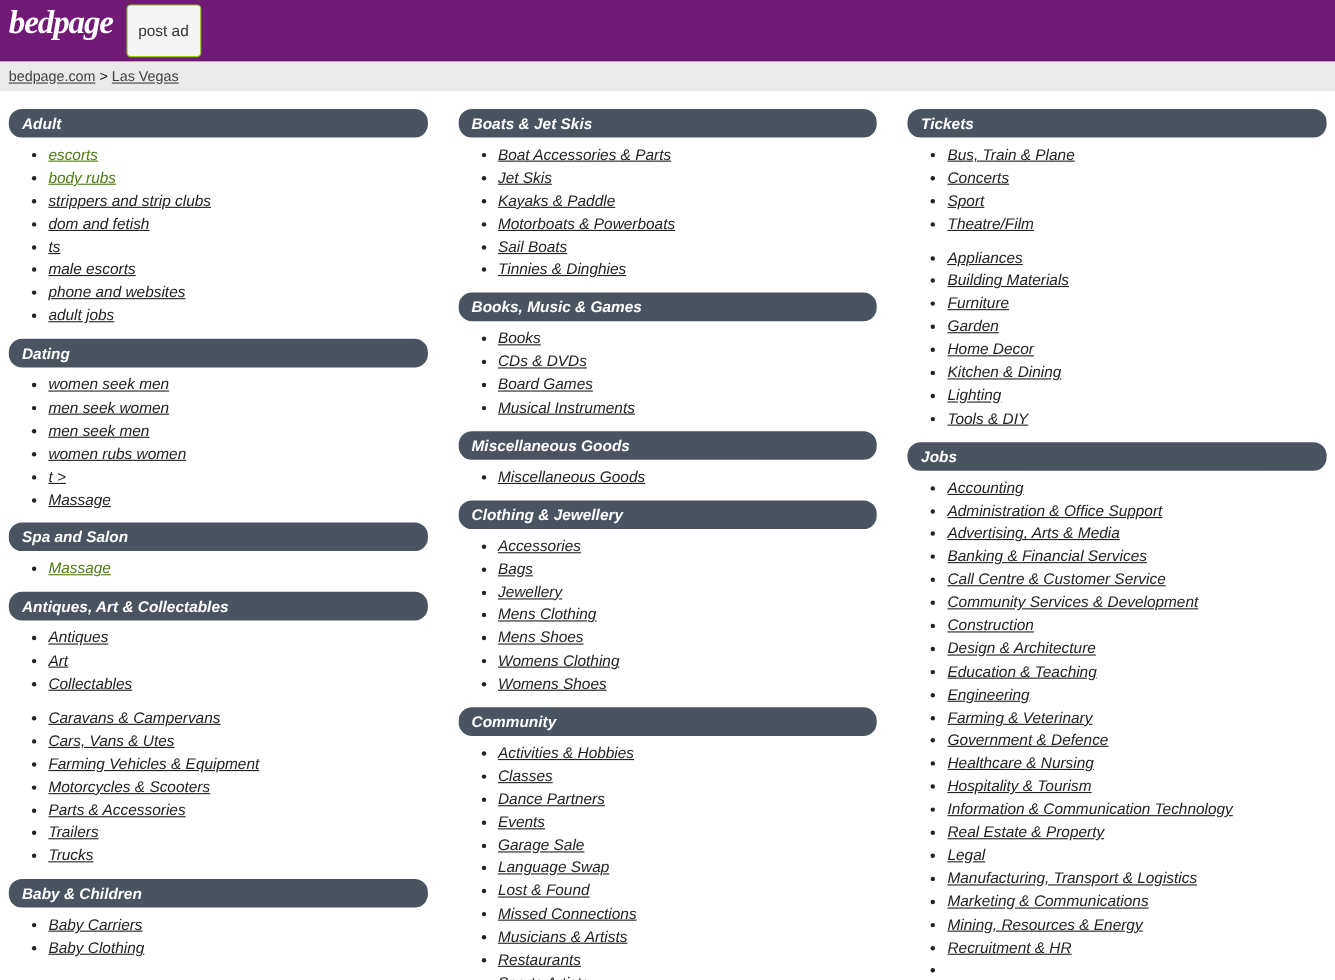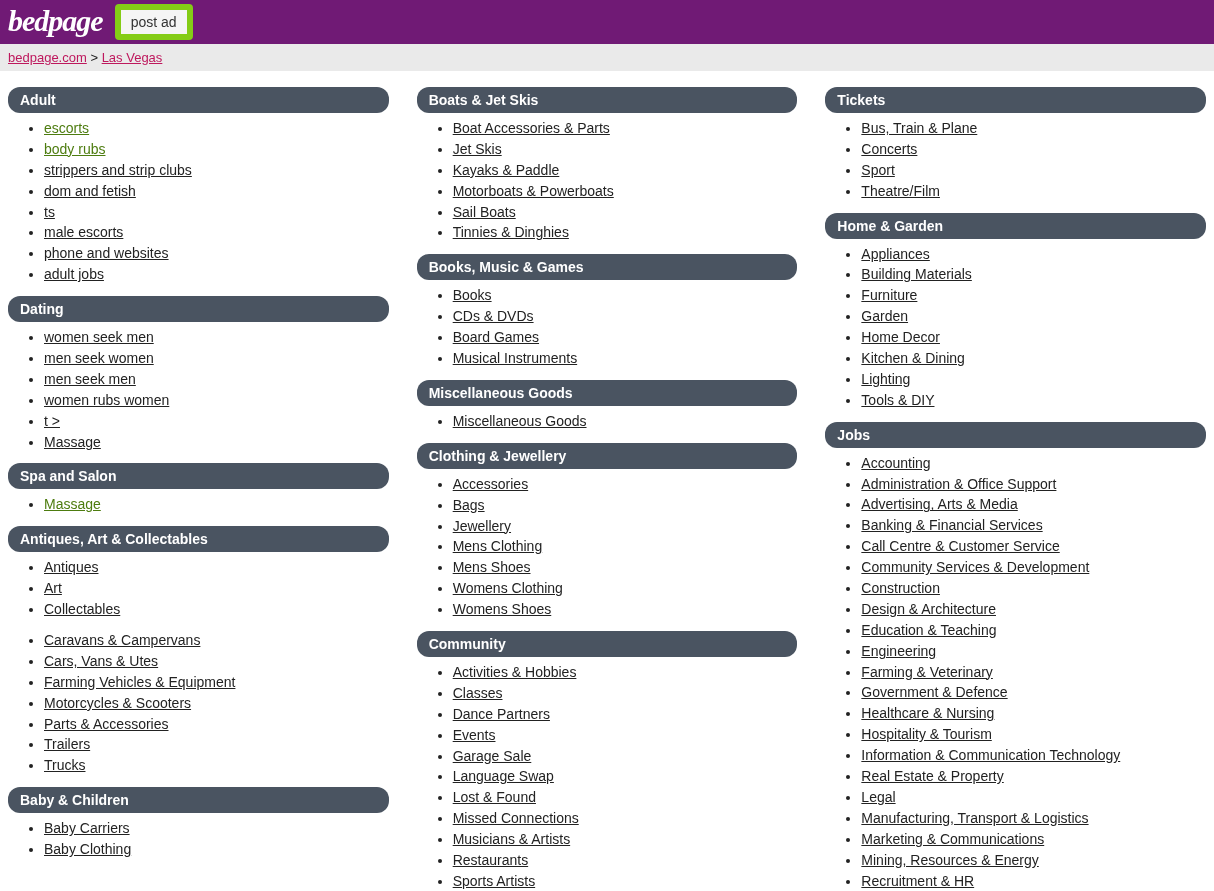--- a/index.html
+++ b/index.html
@@ -1,25 +1,25 @@
 <!DOCTYPE html>
 <html><head>
 <meta charset="utf-8">
 <style>
 * { margin: 0; padding: 0; box-sizing: border-box; }
 body { font-family: Arial, Helvetica, sans-serif; font-size: 14px; color: #222; background: #fff; }
 .header { background: #701a75; padding: 4px 8px; display: flex; align-items: flex-start; gap: 12px; }
 .logo { color: #fff; font-weight: bold; font-style: italic; font-size: 30px; letter-spacing: -1px; font-family: Georgia, serif; }
-.post-ad-btn { background: #f5f5f5; border: 6px solid #84cc16; border-radius: 4px; padding: 4px 10px; font-size: 14px; cursor: pointer; color: #333; }
+.post-ad-btn { background: #f5f5f5; border: 1px solid #84cc16; border-radius: 4px; padding: 15px 10px; font-size: 14px; cursor: pointer; color: #333; }
 .breadcrumb-bar { background: #eaeaea; padding: 6px 8px; font-size: 13px; }
-.breadcrumb-bar a { color: #be185d; text-decoration: underline; }
+.breadcrumb-bar a { color: #404040; text-decoration: underline; }
 .breadcrumb-sep { color: #222; }
 .container { display: flex; gap: 28px; padding: 16px 8px; align-items: flex-start; }
 .col { flex: 1; min-width: 0; }
-.section { margin-bottom: 12px; }
+.section { margin-bottom: 12px; font-style: italic; }
 .section-header { background: #4a5461; color: #fff; font-weight: bold; padding: 5px 12px; border-radius: 12px; font-size: 14px; }
 .section ul { list-style: disc; margin: 6px 0 0 0; padding-left: 36px; }
 .section ul li { margin: 2px 0; font-size: 14px; line-height: 1.35; }
 .section ul li a { color: #222; text-decoration: underline; }
 .section ul li a.hot { color: #4d7c0f; }
 </style>
 </head>
 <body>
 
 <div class="header">
@@ -153,21 +153,20 @@
       <div class="section">
         <div class="section-header">Tickets</div>
         <ul>
           <li><a href="#">Bus, Train &amp; Plane</a></li>
           <li><a href="#">Concerts</a></li>
           <li><a href="#">Sport</a></li>
           <li><a href="#">Theatre/Film</a></li>
         </ul>
       </div>
       <div class="section">
-        <div class="section-header">Home &amp; Garden</div>
         <ul>
           <li><a href="#">Appliances</a></li>
           <li><a href="#">Building Materials</a></li>
           <li><a href="#">Furniture</a></li>
           <li><a href="#">Garden</a></li>
           <li><a href="#">Home Decor</a></li>
           <li><a href="#">Kitchen &amp; Dining</a></li>
           <li><a href="#">Lighting</a></li>
           <li><a href="#">Tools &amp; DIY</a></li>
         </ul>

